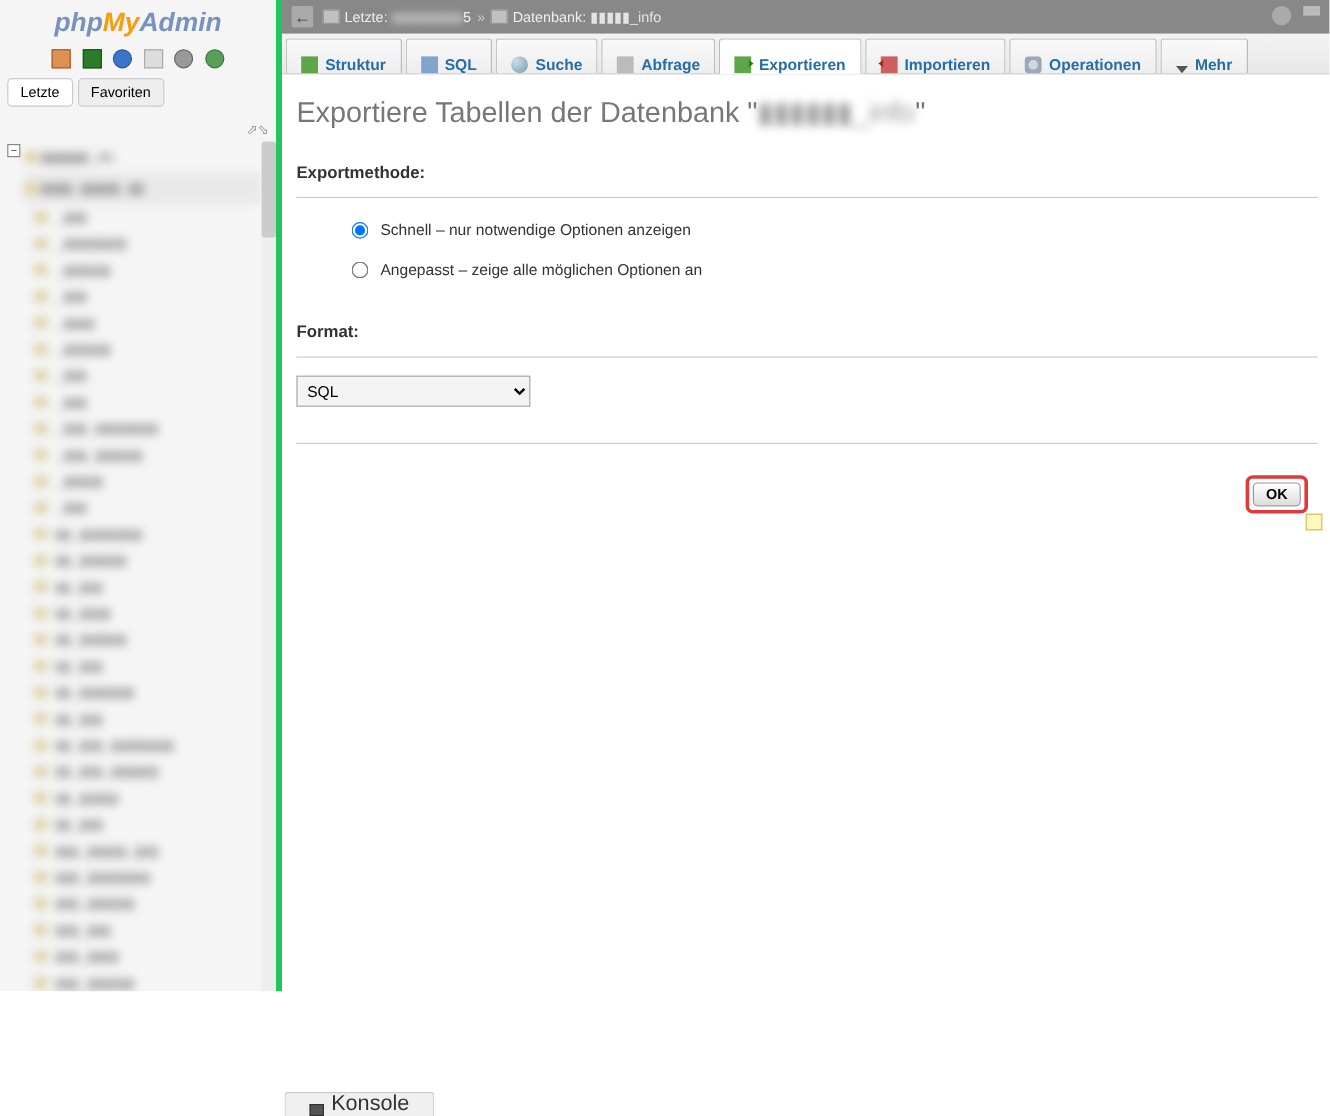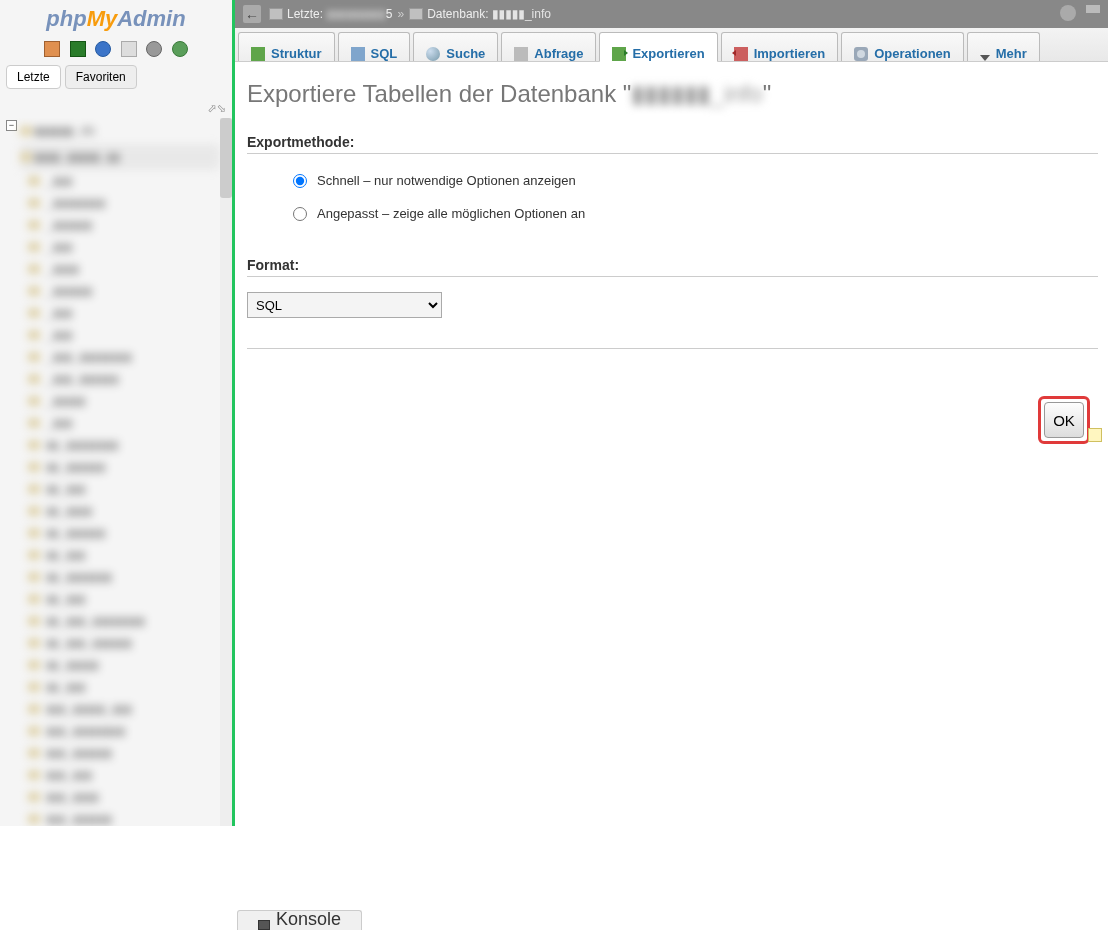--- a/index.html
+++ b/index.html
@@ -1,17 +1,17 @@
 <!DOCTYPE html>
 <html><head>
 <meta charset="utf-8">
 <style>
 * { box-sizing: border-box; margin: 0; padding: 0; }
 body { font-family: sans-serif; font-size: 13px; color: #333; background: #fff; width: 1108px; height: 930px; overflow: hidden; position: relative; }
-.left-panel { position: absolute; left: 0; top: 0; width: 235px; height: 826px; background: #f5f5f5; border-right: 3px solid #22c55e; }
+.left-panel { position: absolute; left: 0; top: 0; width: 235px; height: 826px; background: #f5f5f5; border-right: 5px solid #22c55e; }
 .logo-area { text-align: center; padding: 6px 0 4px; }
 .logo-text { font-size: 22px; font-weight: bold; font-style: italic; }
 .logo-php { color: #7892bb; }
 .logo-my { color: #f89c0d; }
 .logo-admin { color: #7892bb; }
 .top-icons { text-align: center; padding: 4px 0 8px; }
 .top-icons span { display:inline-block; width:16px; height:16px; margin:0 3px; vertical-align:middle; }
 .ic-home{background:#e09050;border:1px solid #a06030;}
 .ic-exit{background:#2a7c2a;border:1px solid #155515;}
 .ic-help{background:#3b74c8;border-radius:50%;border:1px solid #255aa0;}
@@ -53,30 +53,30 @@
 .t-exp{background:#5fa54a;position:relative;}
 .t-exp::after{content:'';position:absolute;right:-2px;top:3px;border-left:4px solid #2a7c2a;border-top:3px solid transparent;border-bottom:3px solid transparent;}
 .t-imp{background:#cc5f5f;position:relative;}
 .t-imp::after{content:'';position:absolute;left:-2px;top:3px;border-right:4px solid #a02a2a;border-top:3px solid transparent;border-bottom:3px solid transparent;}
 .t-op{background:#9aa8b8;border-radius:3px;position:relative;}
 .t-op::after{content:'';position:absolute;left:3px;top:3px;width:8px;height:8px;background:#d0d8e0;border-radius:50%;}
 .t-more{width:0;height:0;border-left:5px solid transparent;border-right:5px solid transparent;border-top:6px solid #555;margin-top:4px;}
 .content { padding: 18px 10px 10px 12px; }
 .page-title { font-size: 24px; color:#777; font-weight:normal; margin-bottom:26px; }
 .page-title .dbname { filter:blur(4px); color:#999; }
-.section-hdr { font-weight:bold; border-bottom:1px solid #ccc; padding-bottom:3px; margin-bottom:15px; font-size:14px; }
+.section-hdr { font-weight:bold; border-bottom:1px solid #ccc; padding-bottom:13px; margin-bottom:15px; font-size:14px; }
 .radio-row { padding:4px 0 4px 46px; font-size:13px; display:flex; align-items:flex-end; gap:10px; margin-bottom:10px;}
 .radio-row input { width:14px; height:14px; }
 .format-sect { margin-top:32px; }
 .format-select { margin-top:10px; margin-bottom:20px; }
 .format-select select { width:195px; height:26px; border:1px solid #aaa; background:#f4f4f4; padding:2px 4px; font-size:13px; }
 .hr-bottom { border:none; border-top:1px solid #ccc; margin-top:30px; }
 .ok-wrap { position:absolute; right:18px; top:396px; }
 .ok-btn { border:3px solid #e03a3a; border-radius:6px; padding:3px; display:inline-block; }
-.ok-btn button { width:40px; height:36px; border:1px solid #999; border-radius:4px; background:linear-gradient(#fefefe,#ddd); font-size:15px; font-weight:normal; cursor:pointer; }
+.ok-btn button { width:40px; height:20px; border:1px solid #999; border-radius:4px; background:linear-gradient(#fefefe,#ddd); font-size:12px; font-weight:bold; cursor:pointer; }
 .bookmark { position:absolute; right:6px; top:428px; width:14px; height:14px; background:#fff6c0; border:1px solid #d0c060; }
 .console { position:absolute; left:2px; bottom:0; height:20px; border:1px solid #ccc; border-bottom:none; background:#f0f0f0; display:flex; align-items:flex-end; padding:0 20px; gap:6px; font-size:18px; border-radius:3px 3px 0 0; }
 .console-ic { width:12px; height:10px; background:#555; border:1px solid #333; }
 </style>
 </head>
 <body>
 
 <div class="left-panel">
   <div class="logo-area">
     <span class="logo-text">

